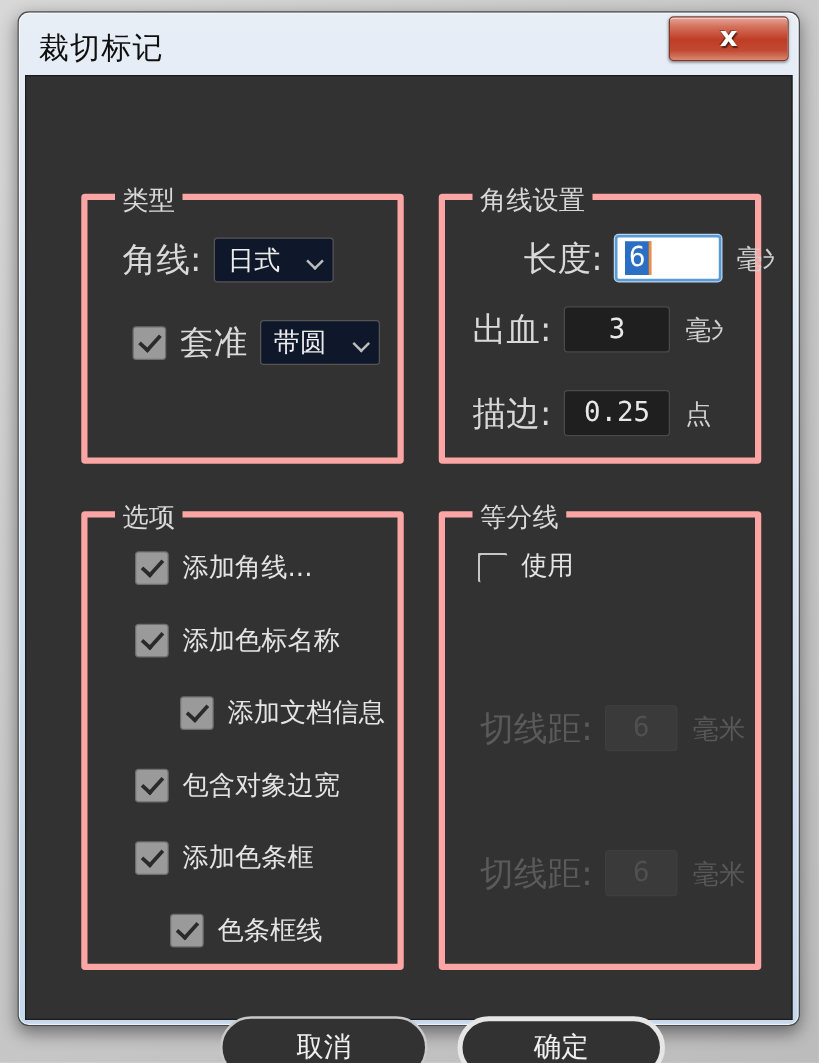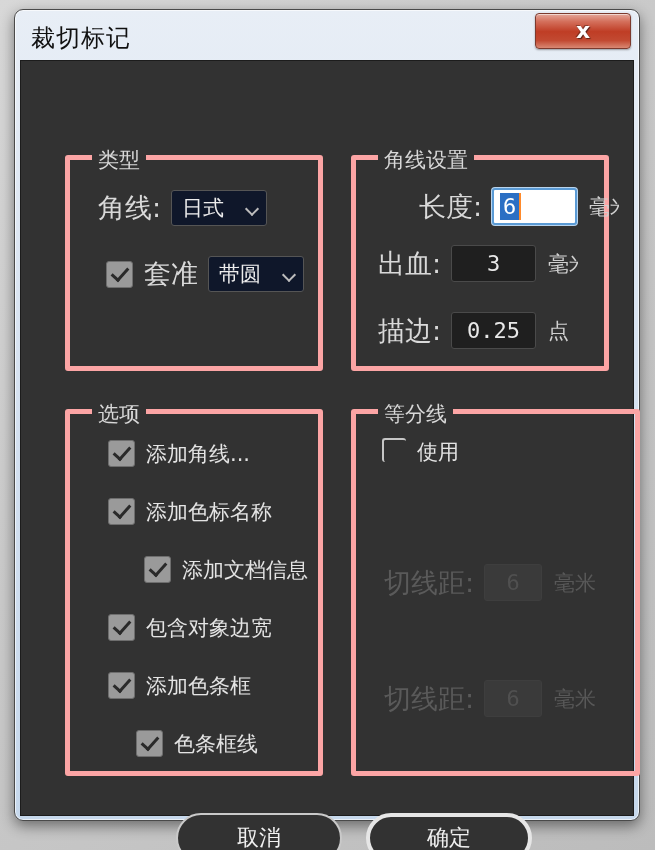--- a/index.html
+++ b/index.html
@@ -83,21 +83,21 @@
     background: #323232;
     padding: 0 6px;
     font-size: 21px;
     color: #d8d8d8;
     white-space: nowrap;
   }
 
   #grp-type     { left: 44px;  top: 94px;  width: 258px; height: 216px; }
   #grp-corner   { left: 330px; top: 94px;  width: 258px; height: 216px; }
   #grp-options  { left: 44px;  top: 348px; width: 258px; height: 367px; }
-  #grp-divider  { left: 330px; top: 348px; width: 289px; height: 367px; }
+  #grp-divider  { left: 330px; top: 348px; width: 258px; height: 367px; }
 
   
   .row {
     position: absolute;
     display: flex;
     align-items: center;
     white-space: nowrap;
   }
   .lbl {
     font-size: 27px;
@@ -179,21 +179,21 @@
     overflow: hidden;
     display: inline-block;
   }
   .unit.clip { width: 30px; }
   .unit.dim { color: #585858; }
 
   
   .cb-row {
     position: absolute;
     display: flex;
-    align-items: flex-start;
+    align-items: flex-end;
     white-space: nowrap;
     cursor: pointer;
   }
   .cbox {
     width: 25px; height: 25px;
     border-radius: 3px;
     background: #9a9a9a;
     border: 1px solid #6e6e6e;
     position: relative;
     flex: none;

